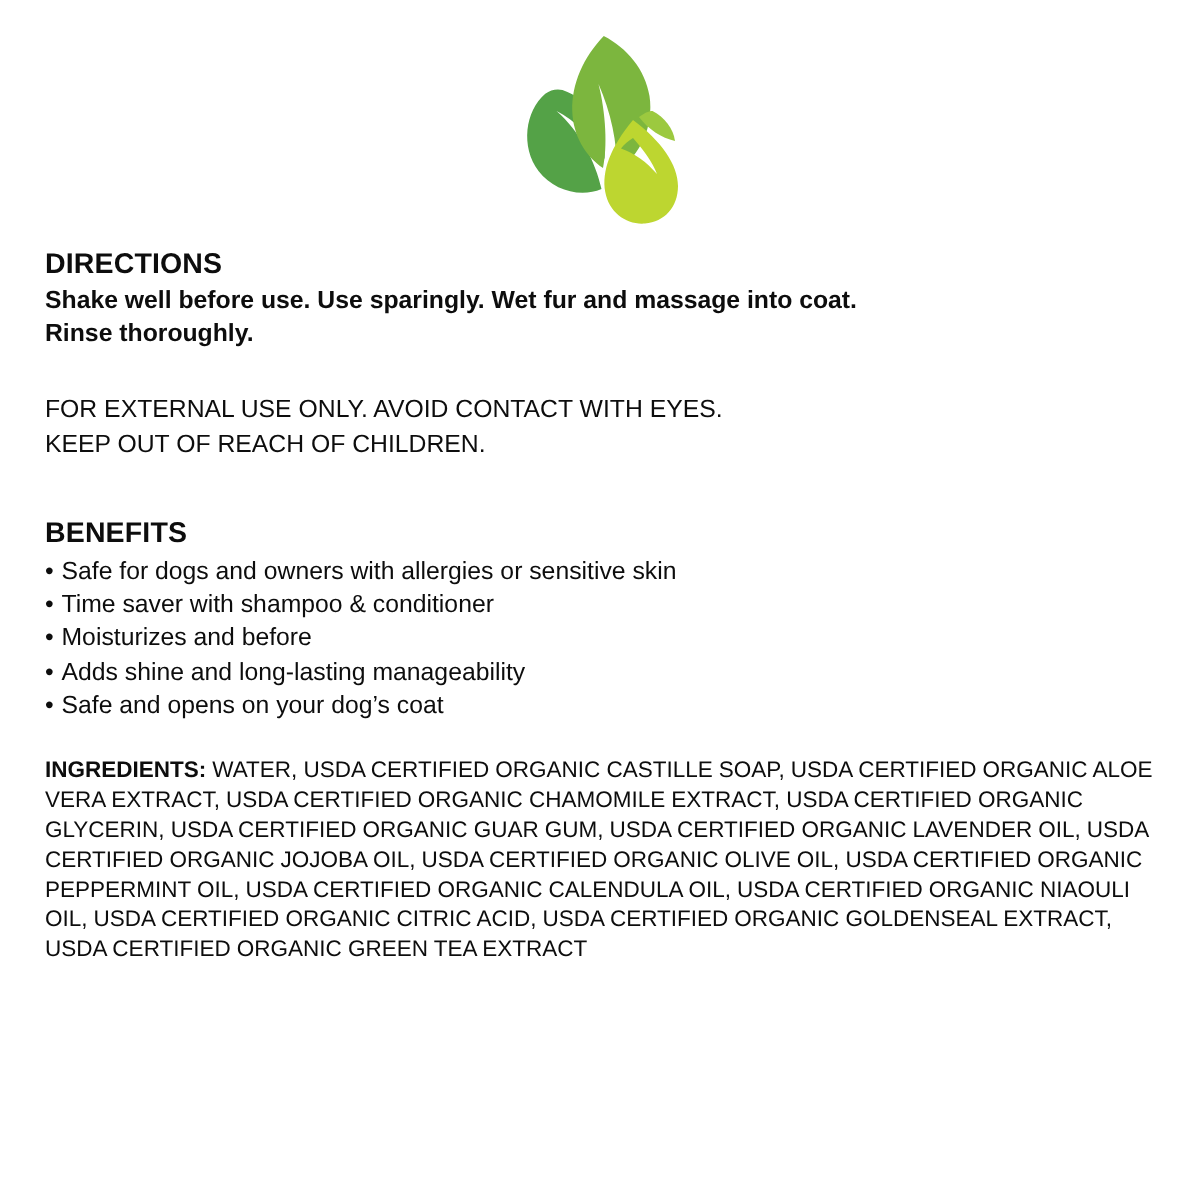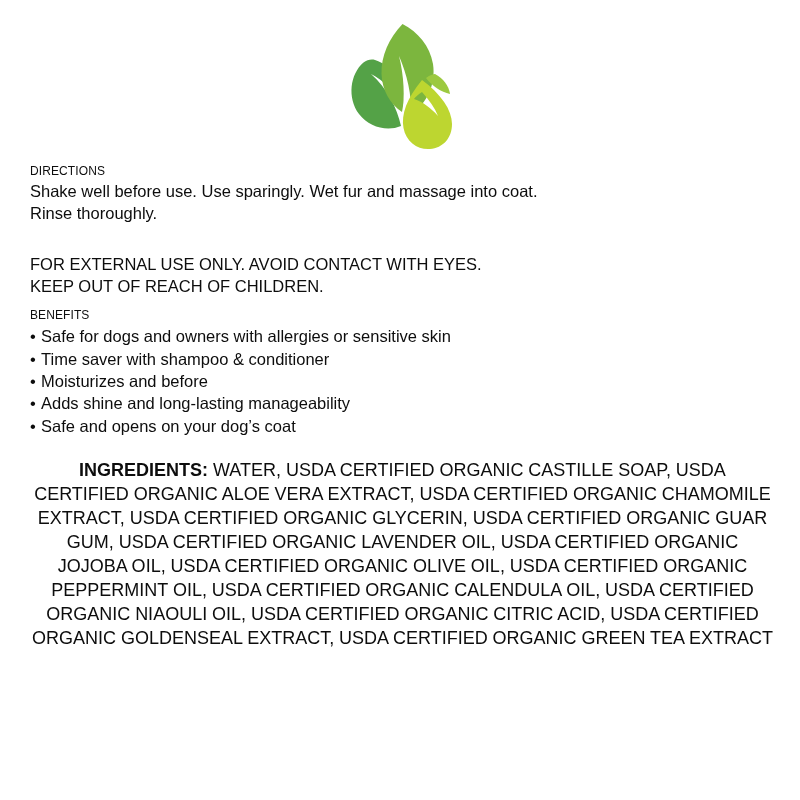--- a/index.html
+++ b/index.html
@@ -46,39 +46,39 @@
     left: 30px;
     top: 164px;
     width: 745px;
   }
 
   .section {
     margin: 0 0 22px 0;
   }
   .section.warning {
     margin-top: 28px;
-    margin-bottom: 10px;
+    margin-bottom: 36px;
   }
   .section.benefits {
   }
   .section.ingredients {
     margin-bottom: 0;
   }
 
   .sec-head {
-    font-size: 12px;
-    font-weight: normal;
+    font-size: 19px;
+    font-weight: bold;
     letter-spacing: 0.1px;
     line-height: 1.32;
     margin: 0 0 1px 0;
   }
 
   .sec-line {
     font-size: 16.5px;
-    font-weight: normal;
+    font-weight: bold;
     line-height: 1.33;
     margin: 0;
     white-space: nowrap;
   }
 
   .warn-line {
     font-size: 16.5px;
     font-weight: normal;
     line-height: 1.38;
     margin: 0;
@@ -91,24 +91,24 @@
     line-height: 1.36;
     margin: 0;
     white-space: nowrap;
   }
   .bullet-line .dot {
     display: inline-block;
     width: 11px;
   }
 
   .ing-body {
-    font-size: 18px;
+    font-size: 15px;
     line-height: 1.33;
     margin: 0;
-    text-align: center;
+    text-align: left;
     word-spacing: -0.1px;
   }
   .ing-label {
     font-weight: bold;
   }
 </style>
 </head>
 <body>
 
 <div class="page">

